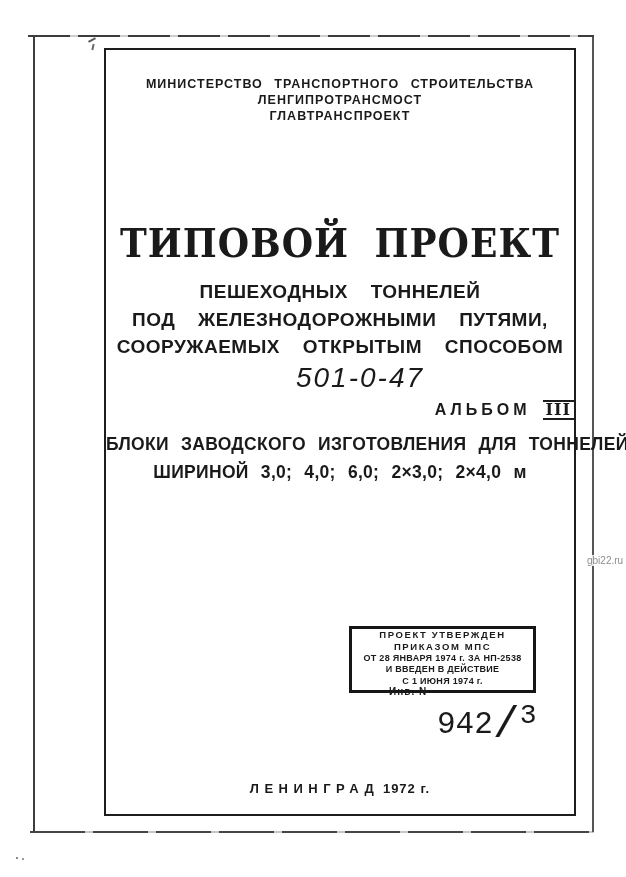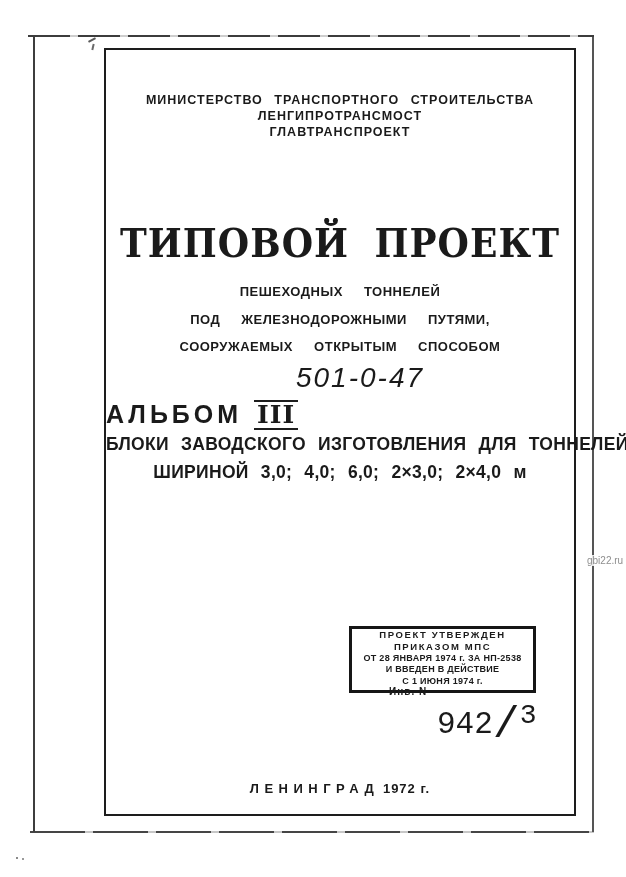--- a/index.html
+++ b/index.html
@@ -26,41 +26,40 @@
   .frame {
     position:absolute; left:104px; top:48px; width:472px; height:768px;
     border:2.5px solid #1d1d1d; box-sizing:border-box;
   }
   .frame > div { position:absolute; }
 
   .org {
     top:26px; left:0; width:100%; text-align:center;
     font-size:12.5px; font-weight:bold; letter-spacing:1px; word-spacing:7px;
     line-height:16px;
-    margin-top:16px;
   }
   .title {
     top:172px; left:0; width:100%; text-align:center;
     font-family:"DejaVu Serif", serif;
     font-size:36px; font-weight:bold; letter-spacing:1px; word-spacing:12px;
     transform:scaleY(1.08);
     white-space:nowrap;
   }
   .subs {
     top:228px; left:0; width:100%; text-align:center;
-    font-size:13px; font-weight:bold; letter-spacing:.5px; word-spacing:17px;
+    font-size:19px; font-weight:bold; letter-spacing:.5px; word-spacing:17px;
     line-height:27.5px; white-space:nowrap;
   }
   .code {
     top:312px; left:0; width:100%; text-align:center;
     font-size:28px; font-style:italic; letter-spacing:2px; font-weight:500;padding-left:20px;
   }
   .album {
-    top:350px; left:0; width:100%; text-align:left;
-    font-size:25px; font-weight:bold; letter-spacing:4px; white-space:nowrap;
+    top:350px; left:0; width:100%; text-align:right;
+    font-size:16px; font-weight:bold; letter-spacing:4px; white-space:nowrap;
   }
   .album .numeral {
     display:inline-block; margin-left:12px; padding:0 3px;
     font-family:"DejaVu Serif", serif; letter-spacing:1px; line-height:1.02;
     border-top:2.5px solid #1d1d1d; border-bottom:2.5px solid #1d1d1d;
   }
   .desc {
     top:380px; left:0; width:100%; text-align:center;
     font-size:17.5px; font-weight:bold; letter-spacing:.3px; word-spacing:7px;
     line-height:28px; white-space:nowrap;

